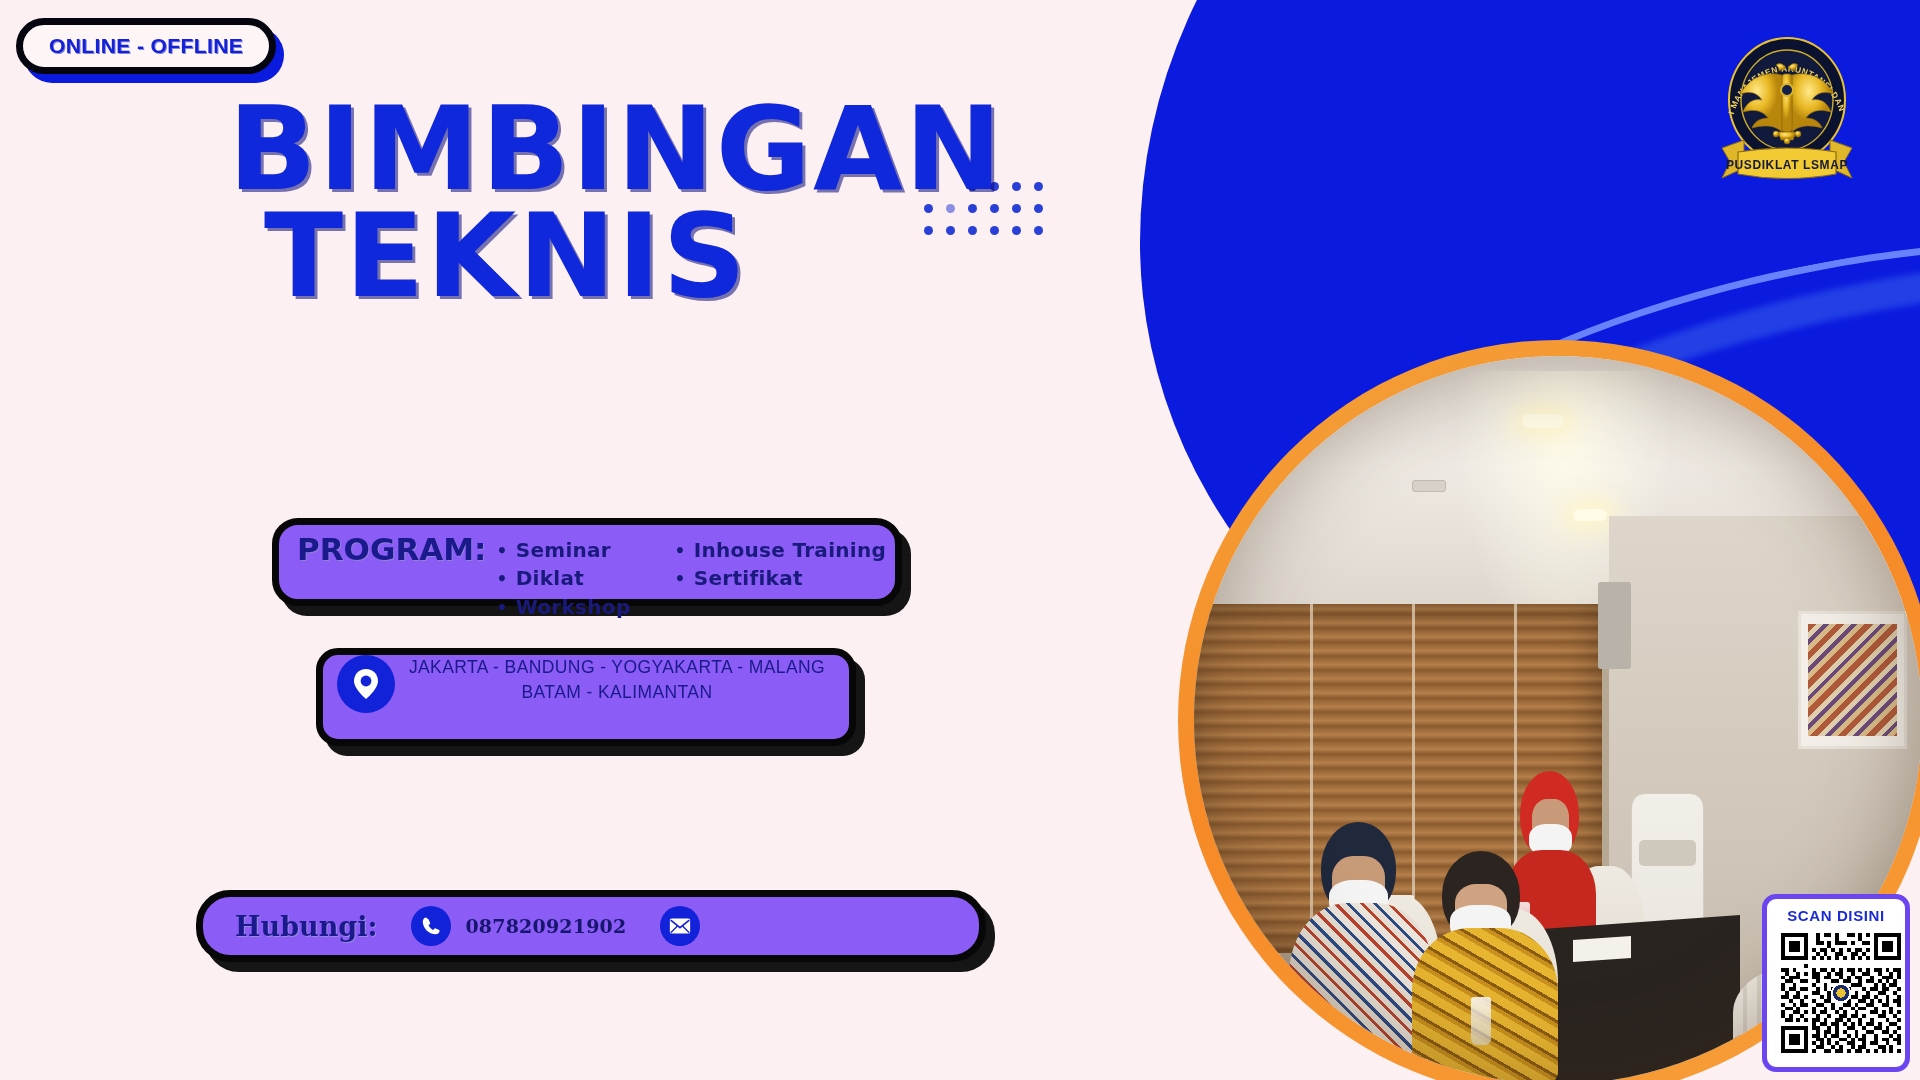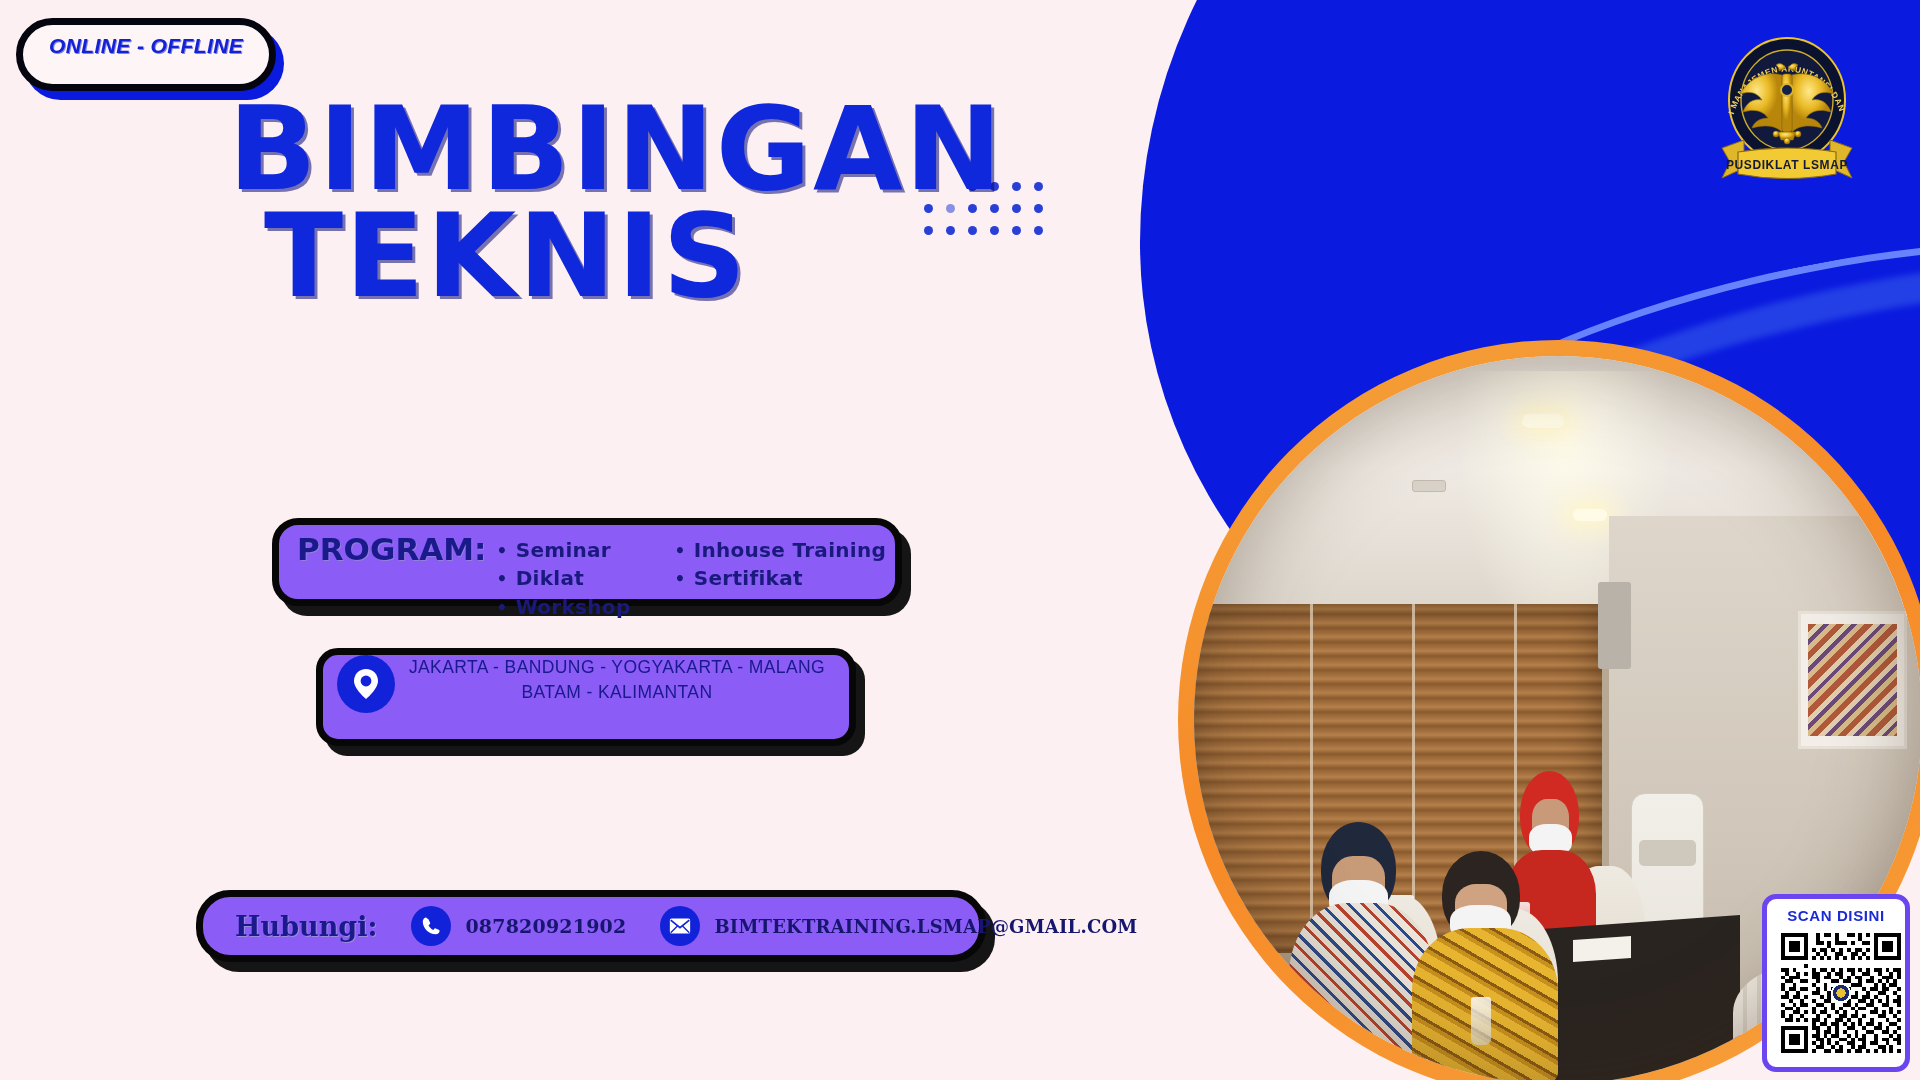--- a/index.html
+++ b/index.html
@@ -49,23 +49,22 @@
     position:absolute; right:58px; top:28px;
     width:150px; height:160px; z-index:6;
   }
 
   
   .pill{
     position:absolute; left:16px; top:18px; z-index:7;
     background:#fdf5f6;
     border:7px solid #050510;
     border-radius:40px;
-    padding:9px 26px 26px 26px;
+    padding:9px 26px 9px 26px;
     box-shadow:8px 9px 0 0 #0a1adf;
-    font-style:italic;
   }
   .pill span{
     font-size:21px; font-weight:bold; letter-spacing:.4px;
     color:#1421d6;
     text-shadow:1px 1px 0 #7f86e0;
     white-space:nowrap;
   }
 
   
   .headline{
@@ -386,21 +385,20 @@
     </div>
     <div class="cval">087820921902</div>
 
     <div class="cicon">
       <svg width="22" height="18" viewBox="0 0 26 20">
         <rect x="1" y="1" width="24" height="18" rx="2" fill="#ffffff"></rect>
         <path d="M2 3 L13 12 L24 3" fill="none" stroke="#1122d8" stroke-width="2"></path>
         <path d="M2 18 L10 10 M24 18 L16 10" fill="none" stroke="#1122d8" stroke-width="1.6"></path>
       </svg>
     </div>
-    <div class="cval small">BIMTEKTRAINING.LSMAP@GMAIL.COM</div>
   </div>
 </div>
 
 <div class="photo-wrap">
   <div class="photo">
     <div class="ph-wallback"></div>
     <div class="ph-ceiling"></div>
     <div class="ph-lightglow"></div>
     <div class="ph-lamp a"></div>
     <div class="ph-lamp b"></div>

